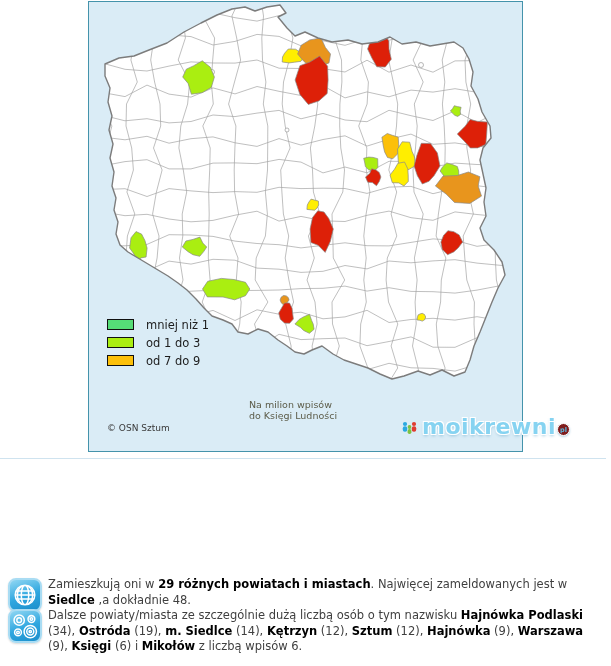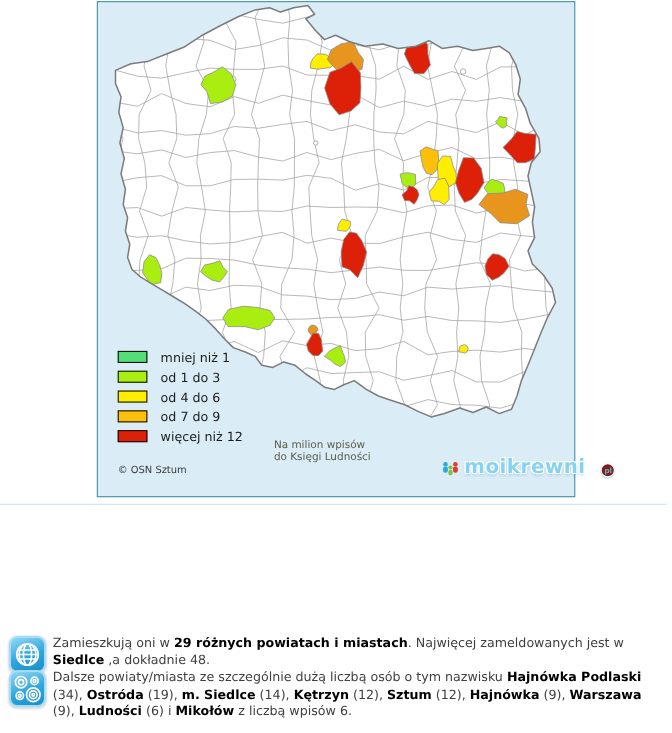--- a/index.html
+++ b/index.html
@@ -17,28 +17,28 @@
   #legend{position:absolute;left:18px;top:314px;}
   .legend-row{display:flex;align-items:center;height:17px;margin-bottom:1px;}
   .legend-swatch{width:27px;height:11px;border:1px solid #111;box-sizing:border-box;margin-right:12px;flex:0 0 auto;}
   .legend-label{font-size:11.5px;color:#1c1c1c;white-space:nowrap;}
   #map-attrib{position:absolute;left:18px;top:421px;font-size:9px;color:#3a3a3a;}
 
   
   #map-note{position:absolute;left:160px;top:397px;font-size:9.5px;line-height:11px;color:#5c5c49;}
   #logo{position:absolute;left:312px;top:412px;display:flex;align-items:center;cursor:pointer;}
   #logo-text{
-    font-size:18px;font-weight:bold;color:#86d3f1;letter-spacing:.5px;margin-left:4px;
+    font-size:22px;font-weight:bold;color:#86d3f1;letter-spacing:.5px;margin-left:4px;
     text-shadow:-1px -1px 0 #fff,1px -1px 0 #fff,-1px 1px 0 #fff,1px 1px 0 #fff,0 2px 3px rgba(70,150,190,.45);
   }
   #logo-tld{
     width:11px;height:11px;border-radius:50%;background:#7f1d1d;border:1px solid #ffffff;
     box-shadow:0 1px 2px rgba(70,150,190,.4);
     color:#59b6dc;font-size:6.5px;font-weight:bold;display:flex;align-items:center;justify-content:center;
-    margin-left:14px;margin-top:6px;
+    margin-left:1px;margin-top:6px;
   }
 
   
   #divider{position:absolute;left:0;top:458px;width:611px;height:1px;background:#cfe3ef;}
   #stats-heading{position:absolute;left:8px;top:466px;font-size:13.5px;font-weight:bold;color:#2f6f9f;}
   .stat-item{position:absolute;left:8px;width:597px;}
   .stat-icon{
     position:absolute;left:0;top:1px;width:30px;height:30px;border-radius:8px;
     border:2px solid #a9dcf3;
     background:linear-gradient(160deg,#90d7f3 0%,#2ea6df 55%,#1b8ecb 100%);
@@ -144,30 +144,22 @@
     <div id="legend">
       <div class="legend-row">
         <span class="legend-swatch" style="background: rgb(85, 221, 119);"></span>
         <span class="legend-label">mniej niż 1</span>
       </div>
       <div class="legend-row">
         <span class="legend-swatch" style="background: rgb(170, 238, 17);"></span>
         <span class="legend-label">od 1 do 3</span>
       </div>
       <div class="legend-row">
-        <span class="legend-swatch" style="background: rgb(255, 238, 0);"></span>
-        <span class="legend-label">od 4 do 6</span>
-      </div>
-      <div class="legend-row">
         <span class="legend-swatch" style="background: rgb(252, 192, 10);"></span>
         <span class="legend-label">od 7 do 9</span>
-      </div>
-      <div class="legend-row">
-        <span class="legend-swatch" style="background: rgb(221, 32, 8);"></span>
-        <span class="legend-label">więcej niż 12</span>
       </div>
     </div>
 
     <div id="map-attrib">© OSN Sztum</div>
 
     <div id="map-note">
       <div>Na milion wpisów</div>
       <div>do Księgi Ludności</div>
     </div>
 
@@ -217,16 +209,16 @@
           <circle cx="7" cy="7" r="2"></circle>
         <circle cx="17.5" cy="6" r="2.9"></circle>
           <circle cx="17.5" cy="6" r="1.1"></circle>
         <circle cx="6" cy="17.5" r="2.9"></circle>
           <circle cx="6" cy="17.5" r="1.1"></circle>
         <circle cx="16.5" cy="16.8" r="5.3"></circle>
           <circle cx="16.5" cy="16.8" r="3"></circle>
           <circle cx="16.5" cy="16.8" r="1"></circle>
       </svg>
     </span>
-    <div class="stat-text">Dalsze powiaty/miasta ze szczególnie dużą liczbą osób o tym nazwisku <b>Hajnówka Podlaski</b> (34), <b>Ostróda</b> (19), <b>m. Siedlce</b> (14), <b>Kętrzyn</b> (12), <b>Sztum</b> (12), <b>Hajnówka</b> (9), <b>Warszawa</b> (9), <b>Ludności</b> (6) i <b>Mikołów</b> z liczbą wpisów 6.</div>
+    <div class="stat-text">Dalsze powiaty/miasta ze szczególnie dużą liczbą osób o tym nazwisku <b>Hajnówka Podlaski</b> (34), <b>Ostróda</b> (19), <b>m. Siedlce</b> (14), <b>Kętrzyn</b> (12), <b>Sztum</b> (12), <b>Hajnówka</b> (9), <b>Warszawa</b> (9), <b>Księgi</b> (6) i <b>Mikołów</b> z liczbą wpisów 6.</div>
   </div>
 
 </div>
 
 </body></html>

